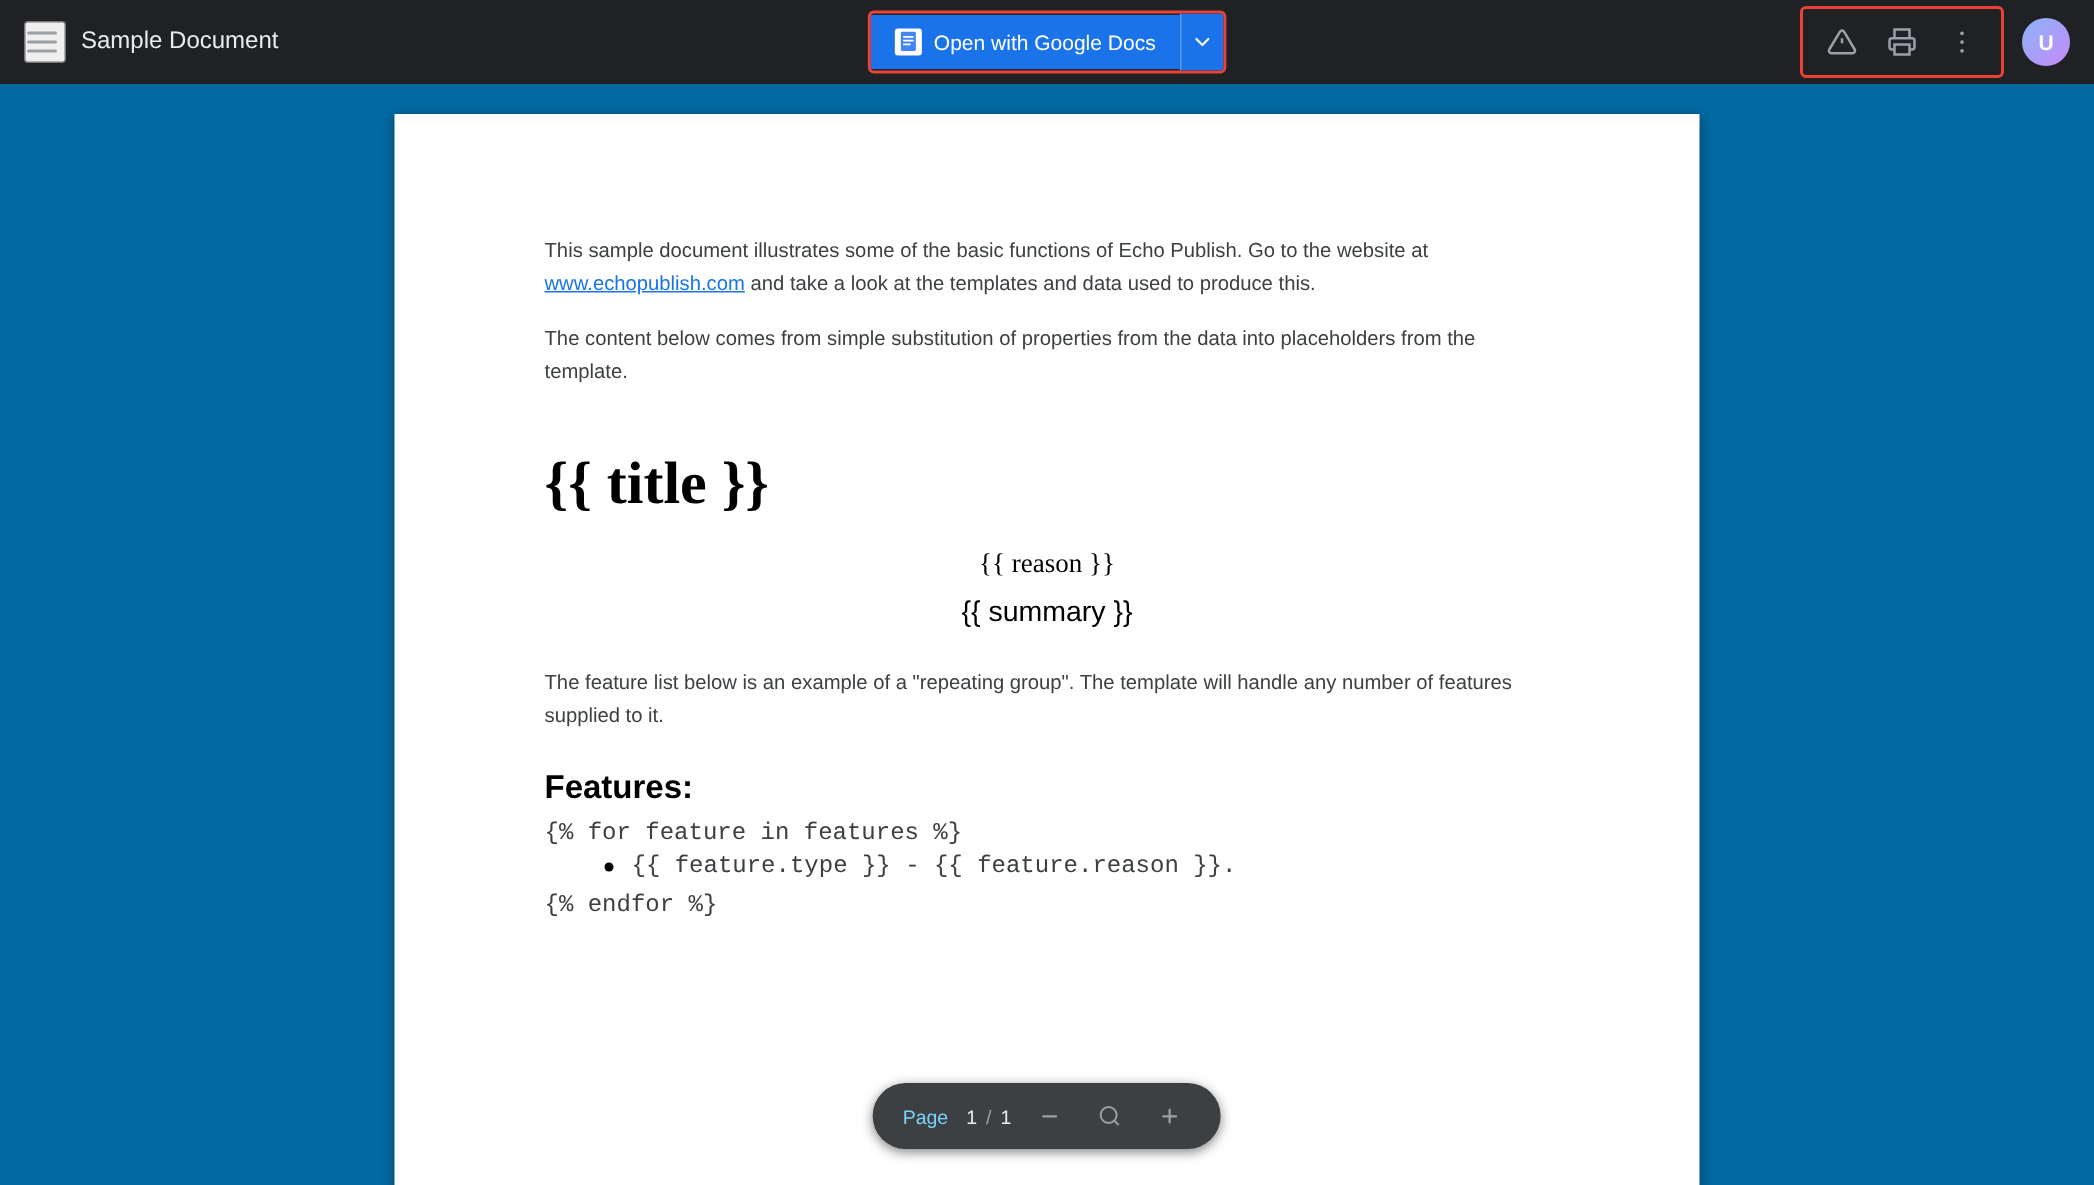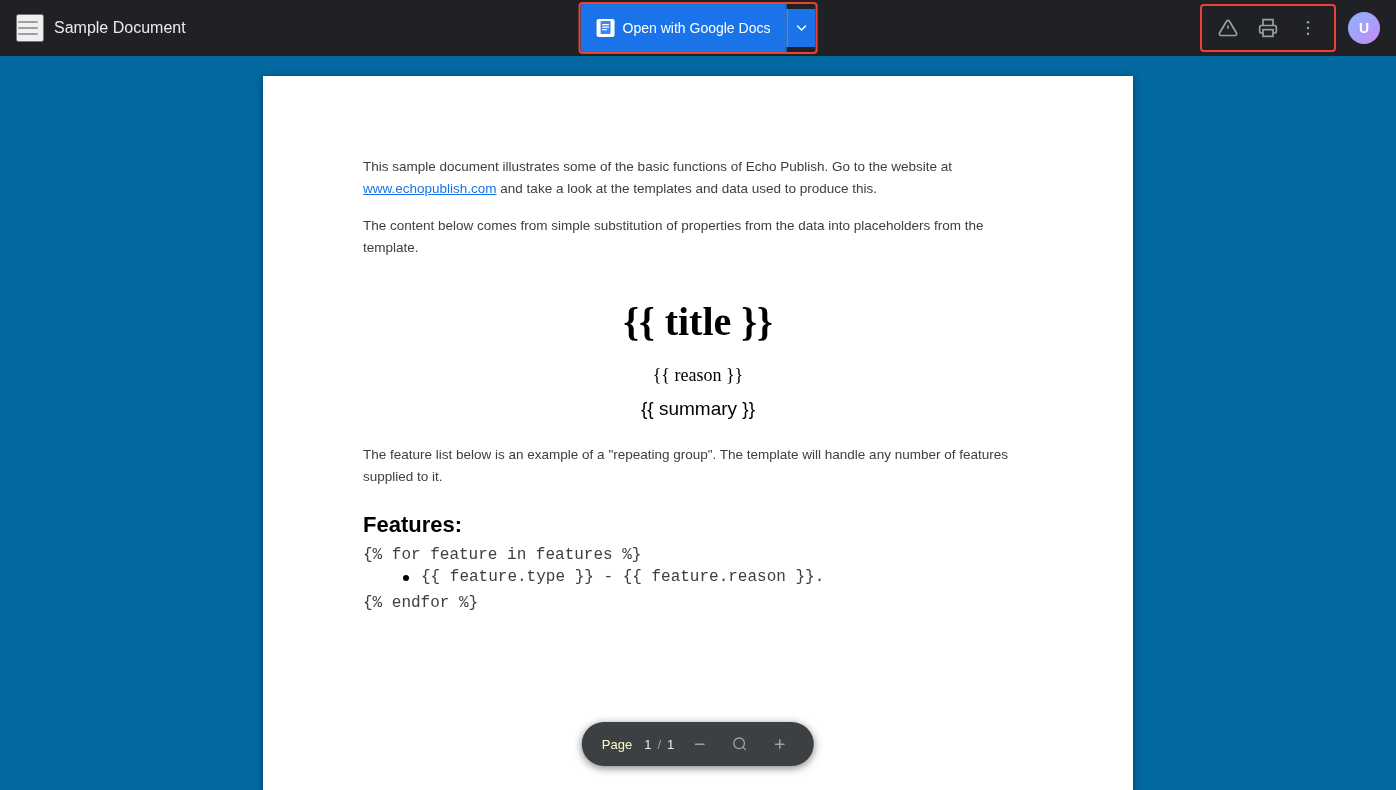--- a/index.html
+++ b/index.html
@@ -76,21 +76,21 @@
       background: #1a73e8;
       color: #fff;
       border: none;
       padding: 8px 16px;
       font-size: 14px;
       font-weight: 500;
       cursor: pointer;
       display: flex;
       align-items: center;
       gap: 8px;
-      height: 48px;
+      height: 36px;
     }
 
     .docs-icon-small {
       width: 18px;
       height: 18px;
       background: #fff;
       border-radius: 2px;
       display: flex;
       align-items: center;
       justify-content: center;
@@ -183,21 +183,21 @@
       line-height: 1.6;
       margin-bottom: 16px;
     }
 
     .doc-link {
       color: #1a73e8;
       text-decoration: underline;
     }
 
     .doc-template-title {
-      text-align: center;
+      text-align: left;
       font-size: 40px;
       font-weight: 700;
       color: #000;
       margin: 40px 0 20px;
       font-family: Georgia, serif;
     }
 
     .doc-template-sub {
       text-align: center;
       font-size: 18px;
@@ -254,21 +254,21 @@
       display: flex;
       align-items: center;
       gap: 12px;
       color: #e8eaed;
       font-size: 13px;
       box-shadow: 0 2px 8px rgba(0,0,0,0.5);
       z-index: 20;
     }
 
     .page-label {
-      color: #fef9c3;
+      color: #7dd3fc;
       font-size: 13px;
     }
 
     .page-info {
       color: #e8eaed;
       font-size: 13px;
       display: flex;
       align-items: center;
       gap: 6px;
     }

